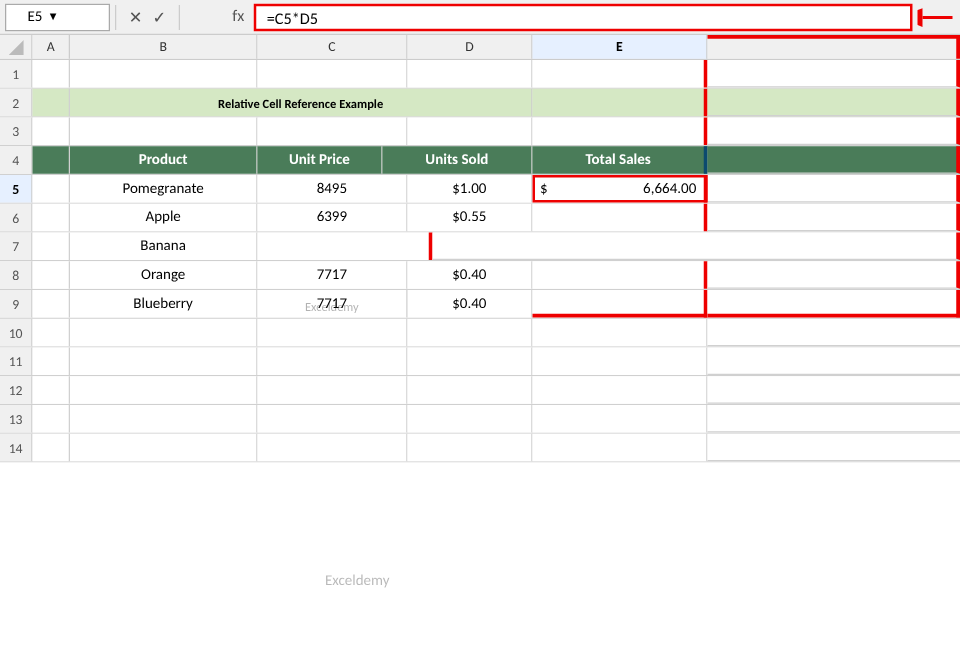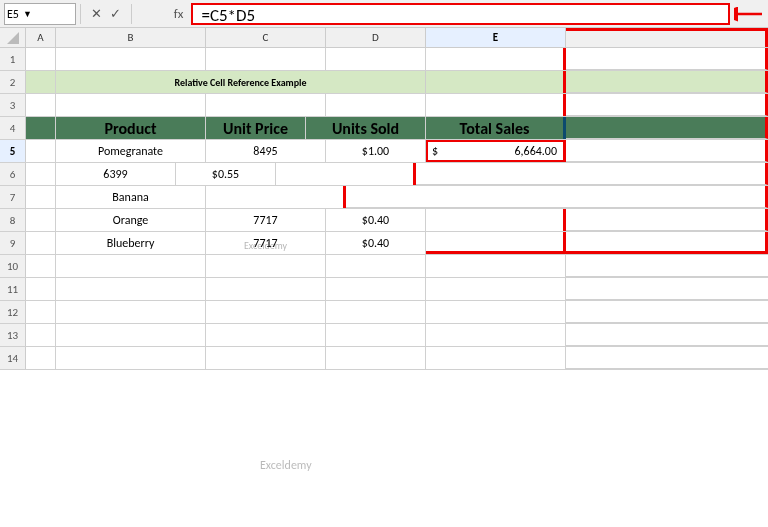--- a/index.html
+++ b/index.html
@@ -16,27 +16,27 @@
     .formula-bar {
       display: flex;
       align-items: center;
       height: 28px;
       background: #f0f0f0;
       border-bottom: 1px solid #ccc;
       padding: 0 4px;
       gap: 2px;
     }
     .cell-ref-box {
-      width: 72px;
+      width: 84px;
       height: 22px;
       border: 1px solid #aaa;
       background: white;
       display: flex;
       align-items: center;
-      padding: 0 2px;
+      padding: 0 17px;
       font-size: 12px;
       font-weight: normal;
       text-align: center;
     }
     .formula-bar-sep {
       width: 1px;
       height: 20px;
       background: #ccc;
       margin: 0 2px;
     }
@@ -51,23 +51,23 @@
       color: #555;
       cursor: pointer;
       padding: 0 2px;
     }
     .formula-input-box {
       flex: 1;
       height: 22px;
       border: 1px solid #aaa;
       background: white;
       display: flex;
-      align-items: flex-start;
+      align-items: flex-end;
       padding: 0 8px;
-      font-size: 17px;
+      font-size: 13px;
     }
     
     .formula-highlight {
       border: 2px solid #e00;
       background: white;
     }
 
     
     .col-headers {
       display: flex;
@@ -129,23 +129,23 @@
     }
     .cell.red-box {
       outline: 2px solid #e00;
       outline-offset: -2px;
       z-index: 3;
     }
 
     
     .th-cell {
       background: #4a7c59;
-      color: #000000;
+      color: #ffffff;
       font-weight: bold;
-      font-size: 16px;
+      font-size: 12px;
     }
 
     
     .title-cell {
       background: #d5e8c4;
       font-weight: bold;
       font-size: 14px;
     }
 
     
@@ -283,20 +283,23 @@
       <div class="cell col-e red-box" style="justify-content:space-between; padding:0 6px; border-right:3px solid #e00;">
         <span>$</span>
         <span>6,664.00</span>
       </div>
       <div style="flex:1; border-bottom:1px solid #d0d0d0; border-right:3px solid #e00; background:white;"></div>
     </div>
 
     <div class="grid-row">
       <div class="row-num">6</div>
       <div class="cell col-a"></div>
+      <div class="cell col-b">
+        <span>Apple</span>
+      </div>
       <div class="cell col-c">
         <span>6399</span>
       </div>
       <div class="cell col-d">
         <span>$0.55</span>
       </div>
       <div class="cell col-e" style="border-right:3px solid #e00;"></div>
       <div style="flex:1; border-bottom:1px solid #d0d0d0; border-right:3px solid #e00; background:white;"></div>
     </div>
 

